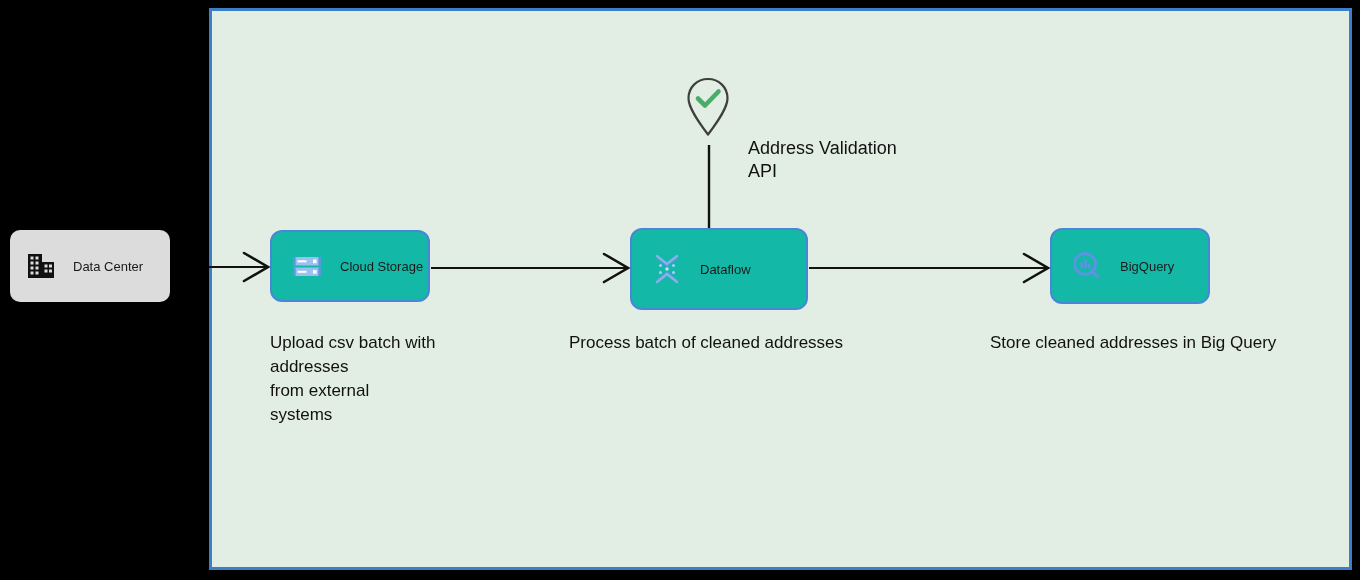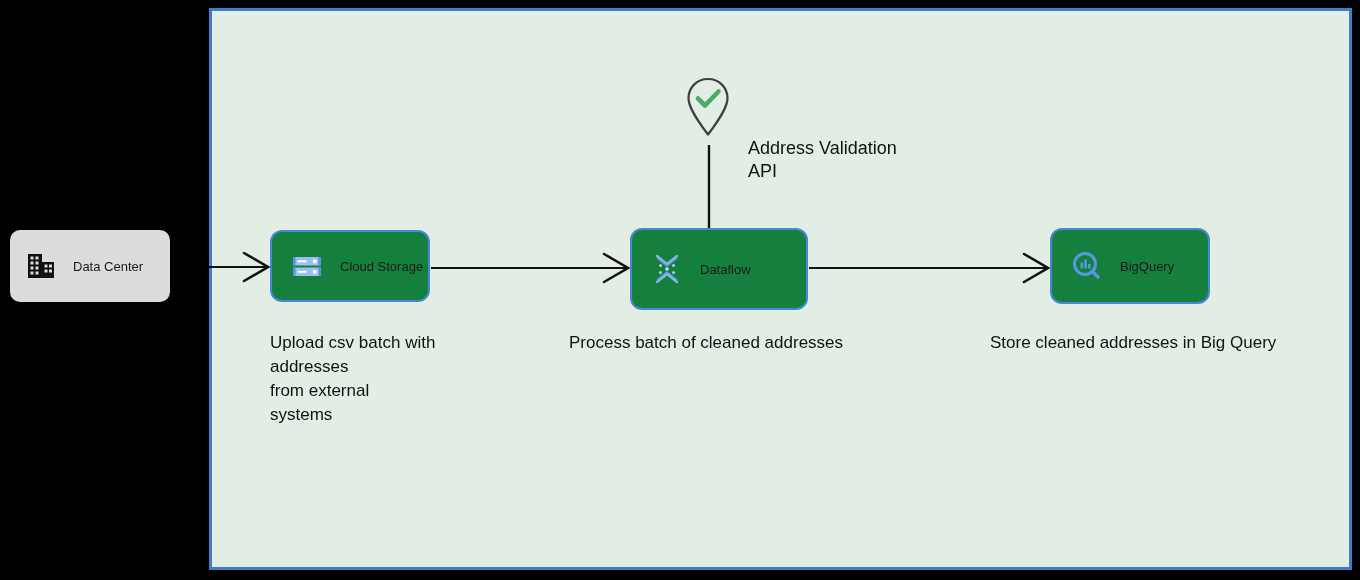--- a/index.html
+++ b/index.html
@@ -52,21 +52,21 @@
   #data-center-node .dc-label {
     margin-left: 16px;
     font-size: 13px;
     color: #1a1a1a;
     white-space: nowrap;
   }
 
   
   .svc-node {
     position: absolute;
-    background: #15803d;
+    background: #14b8a6;
     border: 2px solid #4a86d8;
     border-radius: 12px;
     display: flex;
     align-items: center;
     box-sizing: border-box;
   }
   .svc-node .svc-icon {
     flex: none;
     display: block;
     margin-left: 18px;

